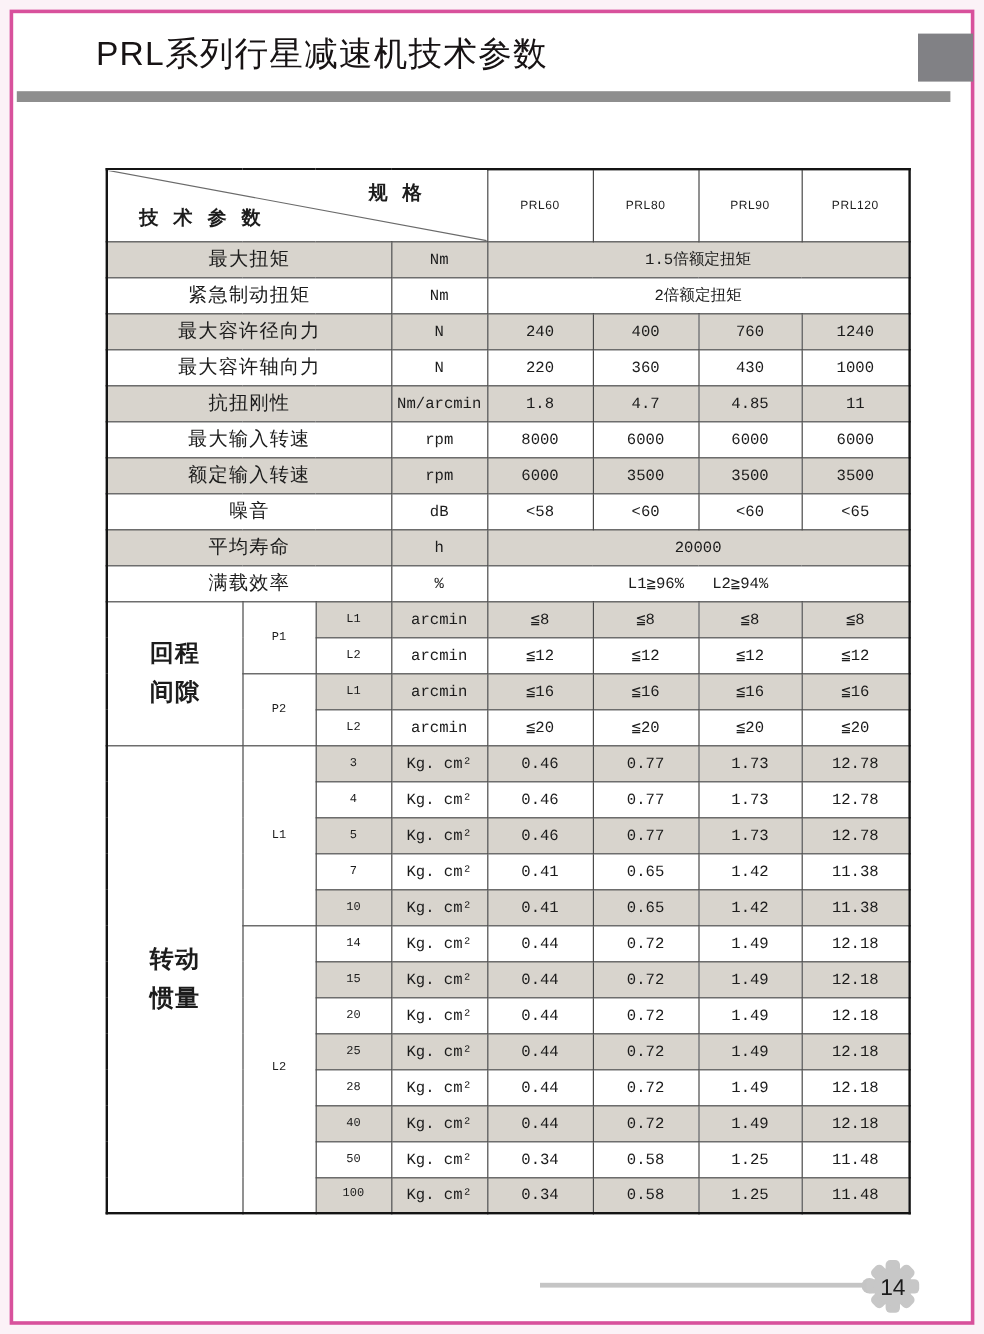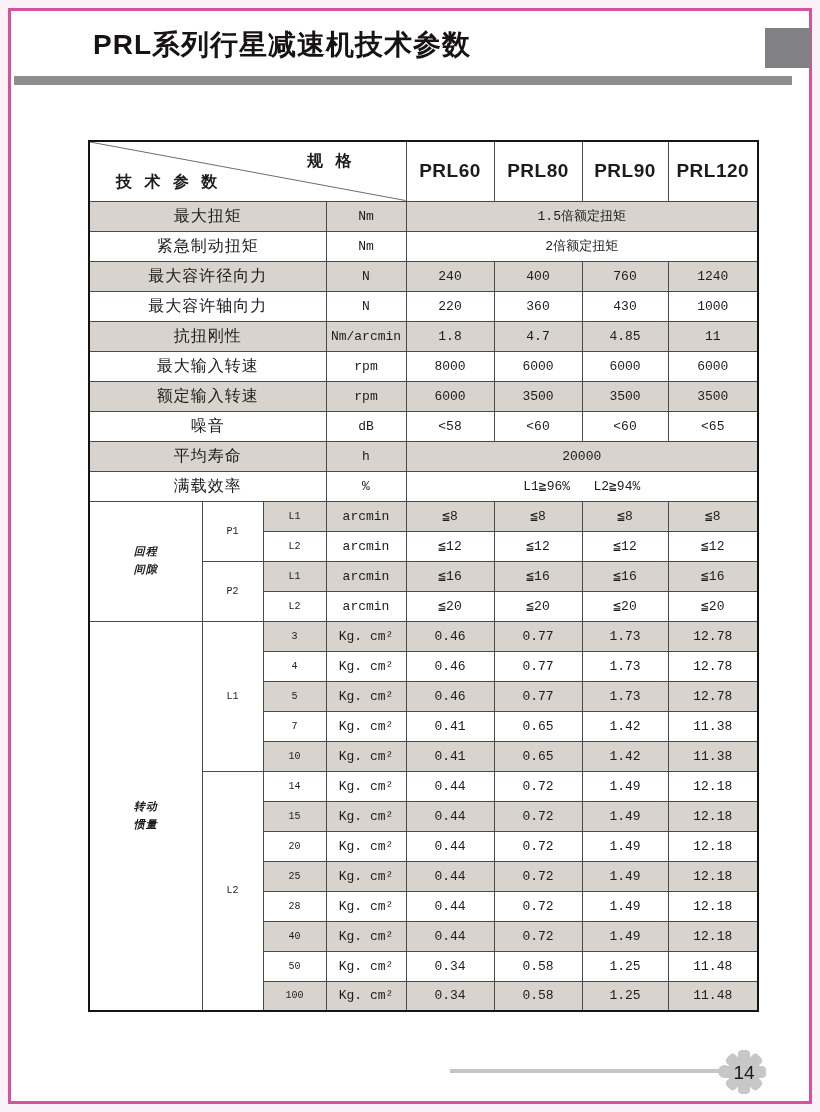--- a/index.html
+++ b/index.html
@@ -7,22 +7,22 @@
     width:820px;height:1112px;position:relative;
     background:#fbf2f7;
     font-family:"Liberation Sans",sans-serif;
     color:#1c1c1c;
   }
   .frame{
     position:absolute;left:8px;top:8px;right:8px;bottom:8px;
     background:#ffffff;border:3px solid #d8519c;box-sizing:border-box;
   }
   .title{
-    position:absolute;left:93px;top:26px;
-    font-size:28px;font-weight:bold;letter-spacing:1px;color:#171314;
+    position:absolute;left:80px;top:26px;
+    font-size:28px;font-weight:normal;letter-spacing:1px;color:#171314;
     white-space:nowrap;
   }
   .title-bar{
     position:absolute;left:14px;top:76px;width:778px;height:9px;background:#8e8e8e;
   }
   .corner-square{
     position:absolute;left:765px;top:28px;width:46px;height:40px;background:#818185;
   }
   table.spec{
     position:absolute;left:88px;top:140px;width:669px;
@@ -36,22 +36,22 @@
   thead tr{height:60px;}
   tbody tr{height:30px;}
   tr.shaded td{background:#d8d4cd;}
   td.labelcell{background:#ffffff !important;}
   .namecell{font-size:16px;font-weight:normal;letter-spacing:1px;}
   .unitcell,.valcell,.lvlcell,.ratiocell{
     font-family:"Liberation Mono","DejaVu Sans Mono",monospace;font-size:13px;
   }
   .lvlcell,.ratiocell{font-size:10px;}
   .valcell{white-space:pre;}
-  .seccell{font-size:11px;font-weight:bold;white-space:pre-line;line-height:1.6;letter-spacing:1px;font-style:italic;}
-  th.colhead{font-size:19px;font-weight:bold;letter-spacing:0.5px;}
+  .seccell{font-size:20px;font-weight:bold;white-space:pre-line;line-height:1.6;letter-spacing:1px;}
+  th.colhead{font-size:10px;font-weight:normal;letter-spacing:0.5px;}
   th.diag{position:relative;}
   th.diag svg{position:absolute;left:0;top:0;width:100%;height:100%;}
   .diag-top{position:absolute;right:50px;top:9px;font-size:16px;font-weight:bold;letter-spacing:4px;}
   .diag-bottom{position:absolute;left:26px;bottom:8px;font-size:16px;font-weight:bold;letter-spacing:4px;}
   .footer-line{position:absolute;left:450px;top:1069px;width:272px;height:4px;background:#c5c5c5;}
   .footer-dot{position:absolute;left:718px;top:1065px;width:13px;height:13px;border-radius:50%;background:#c5c5c5;}
   .gear{position:absolute;left:718px;top:1046px;width:52px;height:52px;}
   .gear text{font-family:"Liberation Sans",sans-serif;font-size:19px;fill:#1c1c1c;}
 </style>
 </head>

